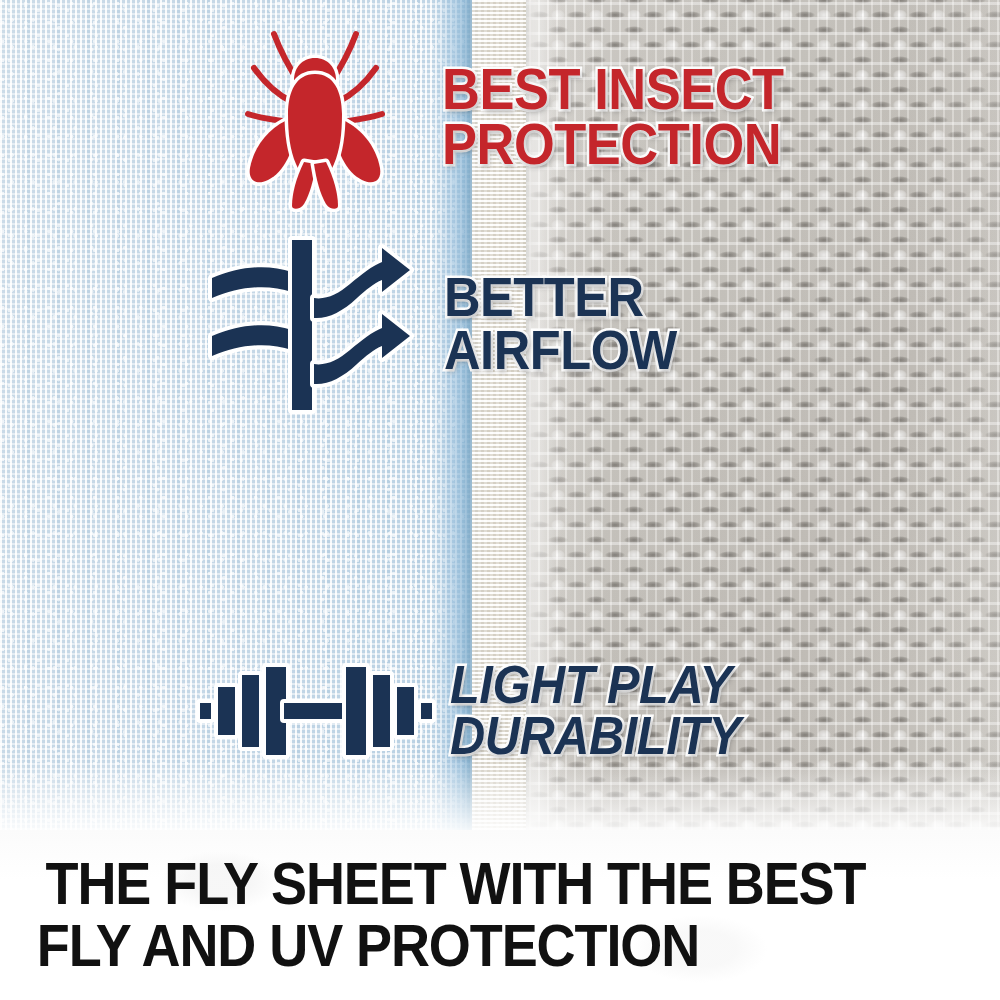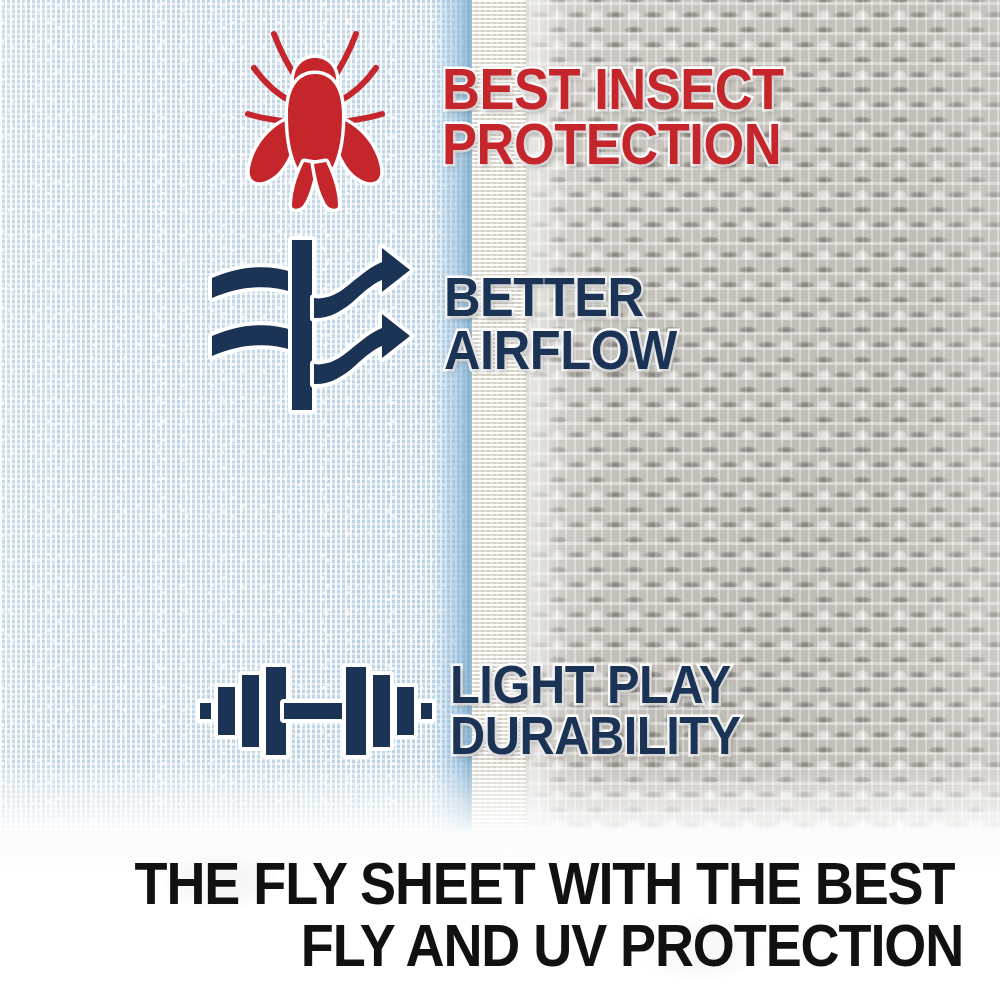--- a/index.html
+++ b/index.html
@@ -102,38 +102,38 @@
   #row-insect .ftext{font-size:57px;margin-left:42px;}
 
   #row-airflow{left:210px;top:244px;}
   #row-airflow .icon-wrap{width:200px;height:160px;}
   #row-airflow .ftext{font-size:55px;margin-left:34px;}
 
   #row-uv{left:222px;top:438px;}
   #row-uv .icon-wrap{width:180px;height:182px;}
   #row-uv .ftext{font-size:55px;margin-left:34px;}
 
-  #row-durability{left:196px;top:660px;}
+  #row-durability{left:196px;top:660px;font-style:italic;}
   #row-durability .icon-wrap{width:240px;height:96px;}
   #row-durability .ftext{font-size:53px;margin-left:14px;}
 
   svg.icon{display:block;overflow:visible;}
   svg.icon .fill-red{fill:#C4262B;stroke:#ffffff;stroke-width:7;stroke-linejoin:round;paint-order:stroke;}
   svg.icon .fill-navy{fill:#1B3354;stroke:#ffffff;stroke-width:8;stroke-linejoin:round;stroke-linecap:round;paint-order:stroke;}
   svg.icon .line-red{fill:none;stroke:#C4262B;stroke-linecap:round;}
   svg.icon .hole{fill:none;stroke:#ffffff;stroke-width:7;}
 
   
   #banner{
     position:absolute;left:0;top:830px;width:1000px;height:170px;
     background:
       radial-gradient(ellipse 80px 40px at 22% 30%, rgba(240,240,240,.55) 0 40%, rgba(255,255,255,0) 75%),
       radial-gradient(ellipse 90px 45px at 70% 70%, rgba(242,242,242,.5) 0 40%, rgba(255,255,255,0) 75%),
       linear-gradient(180deg,#fbfbfb 0%,#ffffff 30%,#ffffff 100%);
-    display:flex;flex-direction:column;align-items:flex-end;justify-content:center;
+    display:flex;flex-direction:column;align-items:flex-start;justify-content:center;
   }
   #banner .bline{
     color:#111111;
     font-family:"Liberation Sans",sans-serif;
     font-weight:bold;
     font-size:60px;
     line-height:1.03;
     letter-spacing:-1.2px;
     transform:scaleX(.90);
     white-space:pre;

